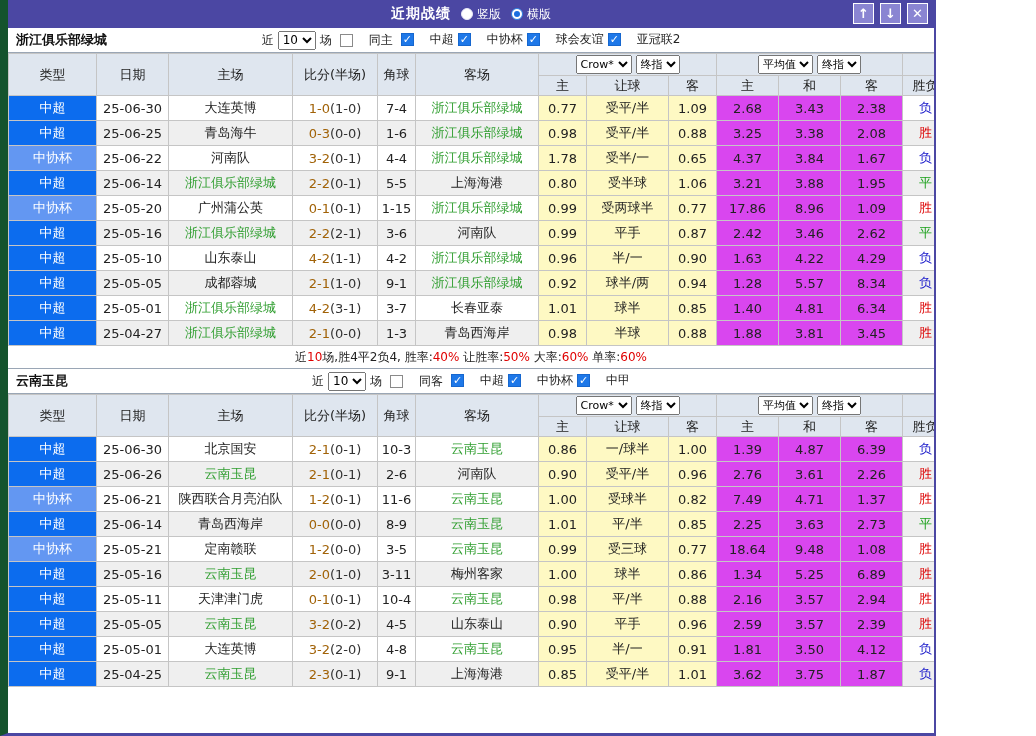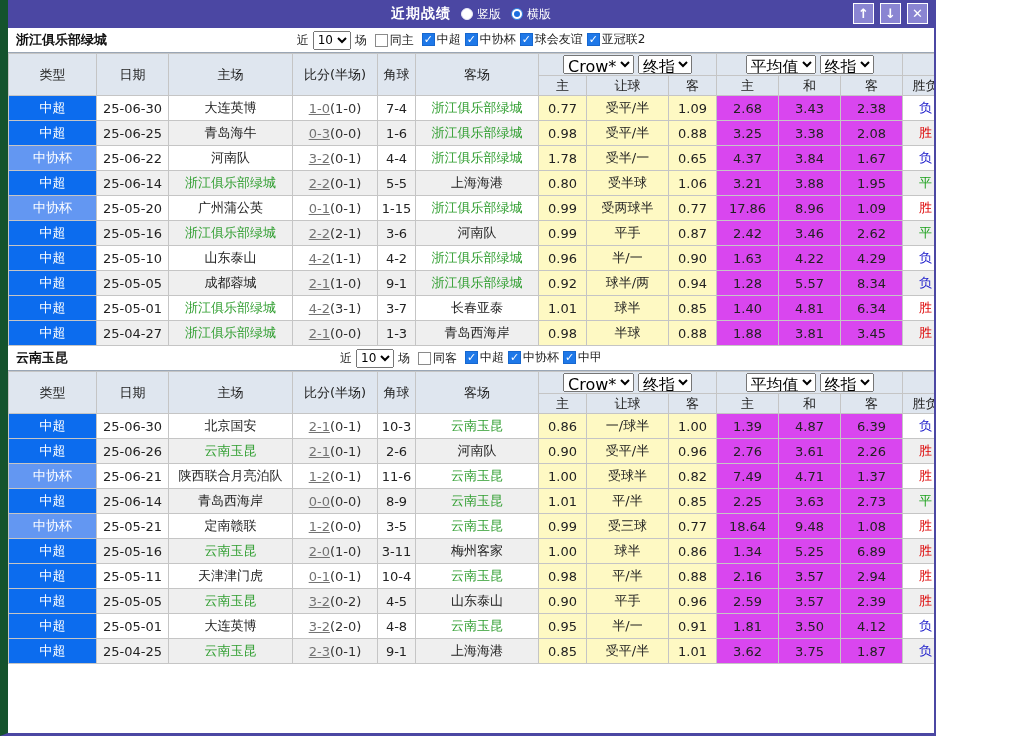--- a/index.html
+++ b/index.html
@@ -18,41 +18,41 @@
   .radio.checked { border:1px solid #2a7de1; }
   .radio.checked::after { content:""; position:absolute; left:2px; top:2px; width:6px; height:6px; border-radius:50%; background:#1a6fe0; }
   .win-btns { position:absolute; right:6px; top:3px; display:flex; gap:6px; }
   .win-btn { width:21px; height:21px; background:#8a85d2; border:1px solid #fff; color:#fff; font-size:13px; font-weight:bold;
              display:flex; align-items:center; justify-content:center; cursor:pointer; line-height:1; }
   
   .filter-bar { position:relative; height:25px; background:#fff; border-bottom:1px solid #9aa6b5; display:flex; align-items:center; justify-content:center; }
   .team-name { position:absolute; left:8px; font-size:13px; font-weight:bold; color:#111; }
   .filter-controls { display:flex; align-items:center; gap:4px; font-size:12px; color:#222; }
   .count-select { font-size:12px; height:19px; font-family:inherit; }
-  .cb { display:inline-flex; align-items:center; gap:2px; cursor:pointer; margin-left:4px; }
+  .cb { display:inline-flex; align-items:center; gap:16px; cursor:pointer; margin-left:4px; }
   .box { width:13px; height:13px; border:1px solid #8a8a8a; background:#fff; display:inline-block; position:relative; }
   .box.checked { background:#1e78e8; border-color:#1667cf; }
   .box.checked::after { content:"✓"; position:absolute; color:#fff; font-size:11px; font-weight:bold; left:1px; top:-1px; }
   .cbl { font-size:12px; color:#222; }
   
   table.results-table { width:100%; border-collapse:collapse; table-layout:fixed; }
   .results-table th, .results-table td { border:1px solid #c5c5c5; text-align:center; overflow:hidden; white-space:nowrap; }
   .results-table thead th { background:#dfe6ef; font-weight:normal; color:#222; font-size:13px; }
   th.dd-cell { height:22px; }
-  th.dd-cell select { font-size:16px; height:19px; font-family:inherit; margin:0 2px; }
+  th.dd-cell select { font-size:11px; height:19px; font-family:inherit; margin:0 2px; }
   tr.hdr-sub th { height:20px; font-size:13px; }
   .results-table td { height:25px; font-size:13px; color:#222; }
   tr.alt .c-pl { background:#efefef; }
   td.c-type { color:#fff; }
   td.c-type.sup { background:#0c6cee; }
   td.c-type.cup { background:#6397f2; }
   td.c-team.focus { color:#2f9e2f; }
   td.c-hdp { background:#fef9c3; }
   td.c-avg { background:#d946ef; }
-  span.score { color:#737373;text-decoration:underline; }
+  span.score { color:#a16207; }
   span.half { color:#333; }
   td.c-res.red { color:#dd0000; }
   td.c-res.blue { color:#2222cc; }
   td.c-res.green { color:#1ba11b; }
   
   .summary-row { height:23px; line-height:23px; text-align:center; font-size:12px; color:#222; background:#fff; border-bottom:1px solid #9aa6b5; }
   .summary-row .red { color:#e00000; }
 </style>
 </head>
 <body>
@@ -323,20 +323,21 @@
               <td class="c-hdp">0.88</td>
               <td class="c-avg">1.88</td>
               <td class="c-avg">3.81</td>
               <td class="c-avg">3.45</td>
               <td class="c-res c-pl red">胜</td>
               <td class="c-res c-pl red">赢</td>
               <td class="c-res c-pl blue">小</td>
             </tr>
           </tbody>
     </table>
+    <div class="summary-row"><span>近</span><span class="red">10</span><span>场,胜4平2负4, 胜率:</span><span class="red">40%</span><span> 让胜率:</span><span class="red">50%</span><span> 大率:</span><span class="red">60%</span><span> 单率:</span><span class="red">60%</span></div>
   </section>
 
   <section class="team-section">
     <div class="filter-bar">
       <span class="team-name">云南玉昆</span>
       <div class="filter-controls">
         <span>近</span>
         <select class="count-select"><option>10</option></select>
         <span>场</span>
         <label class="cb">

